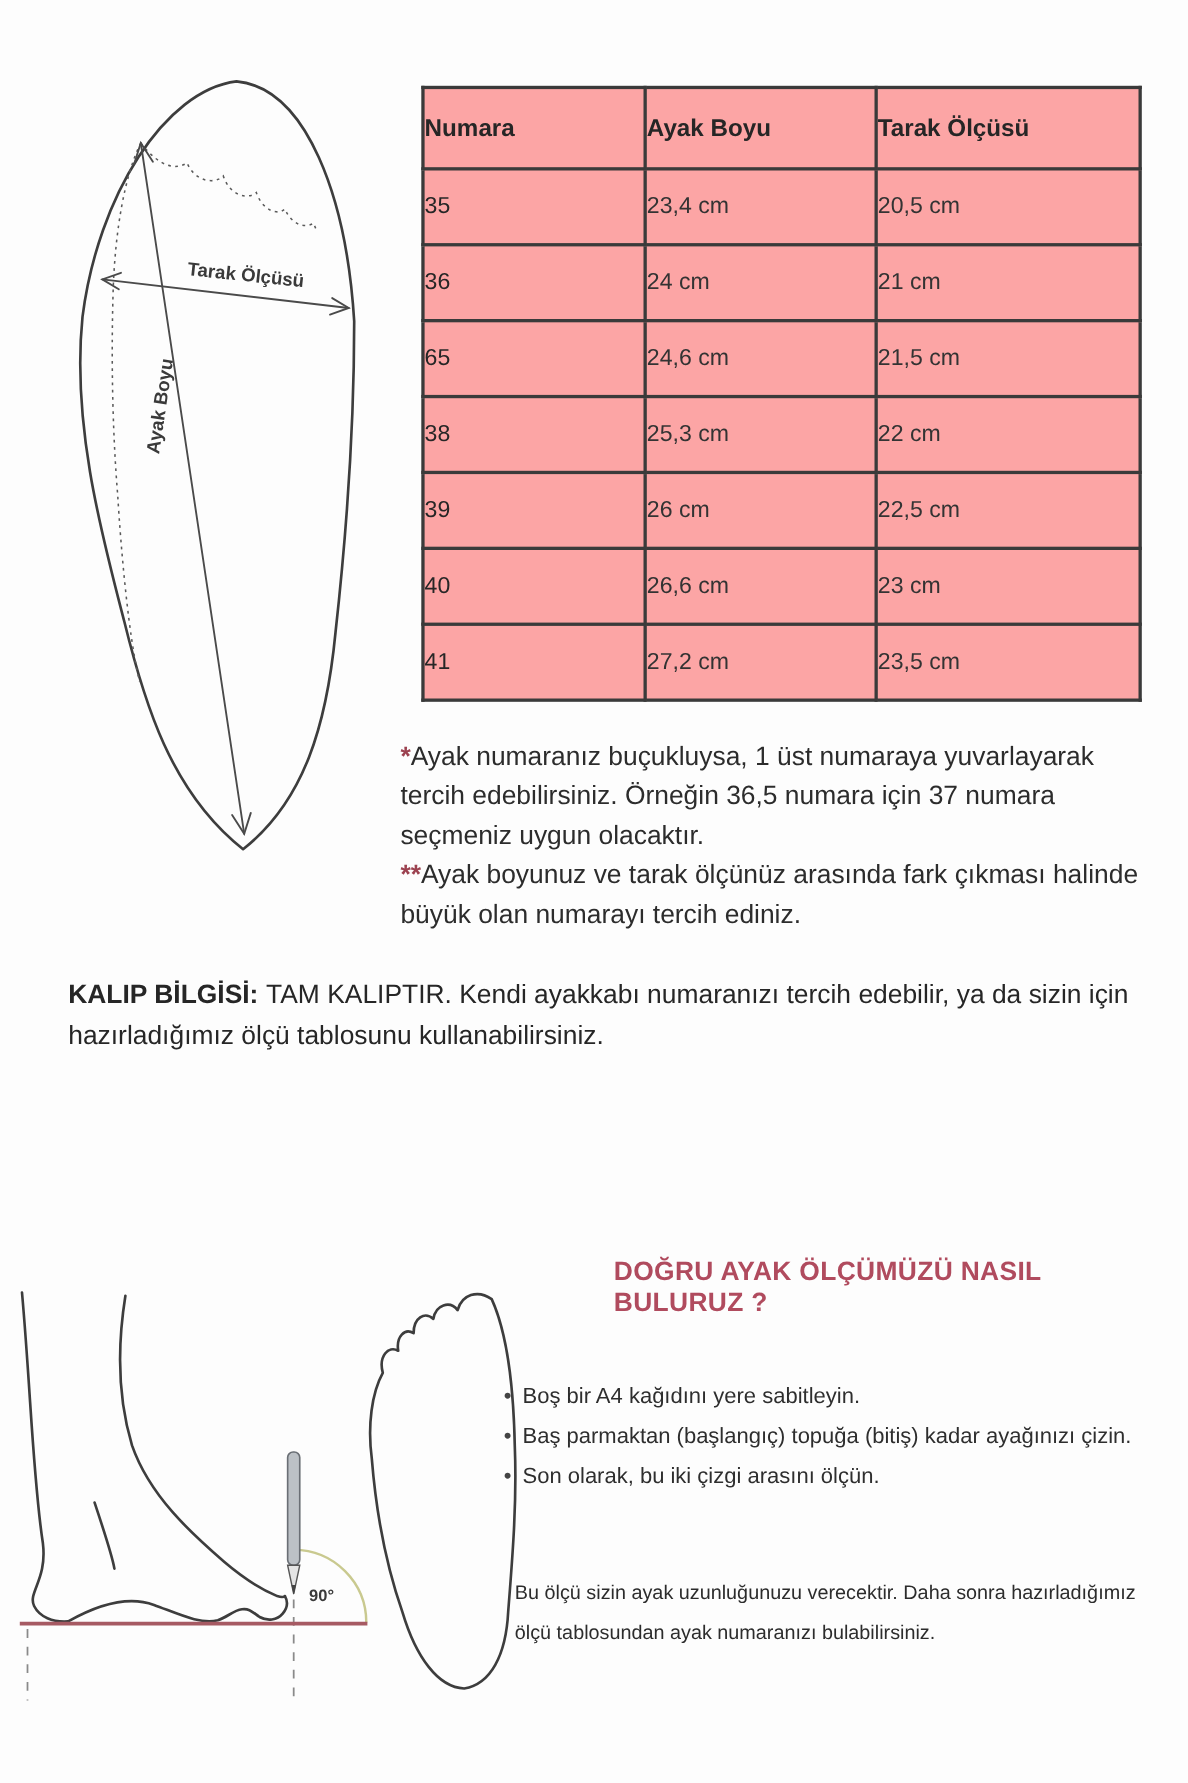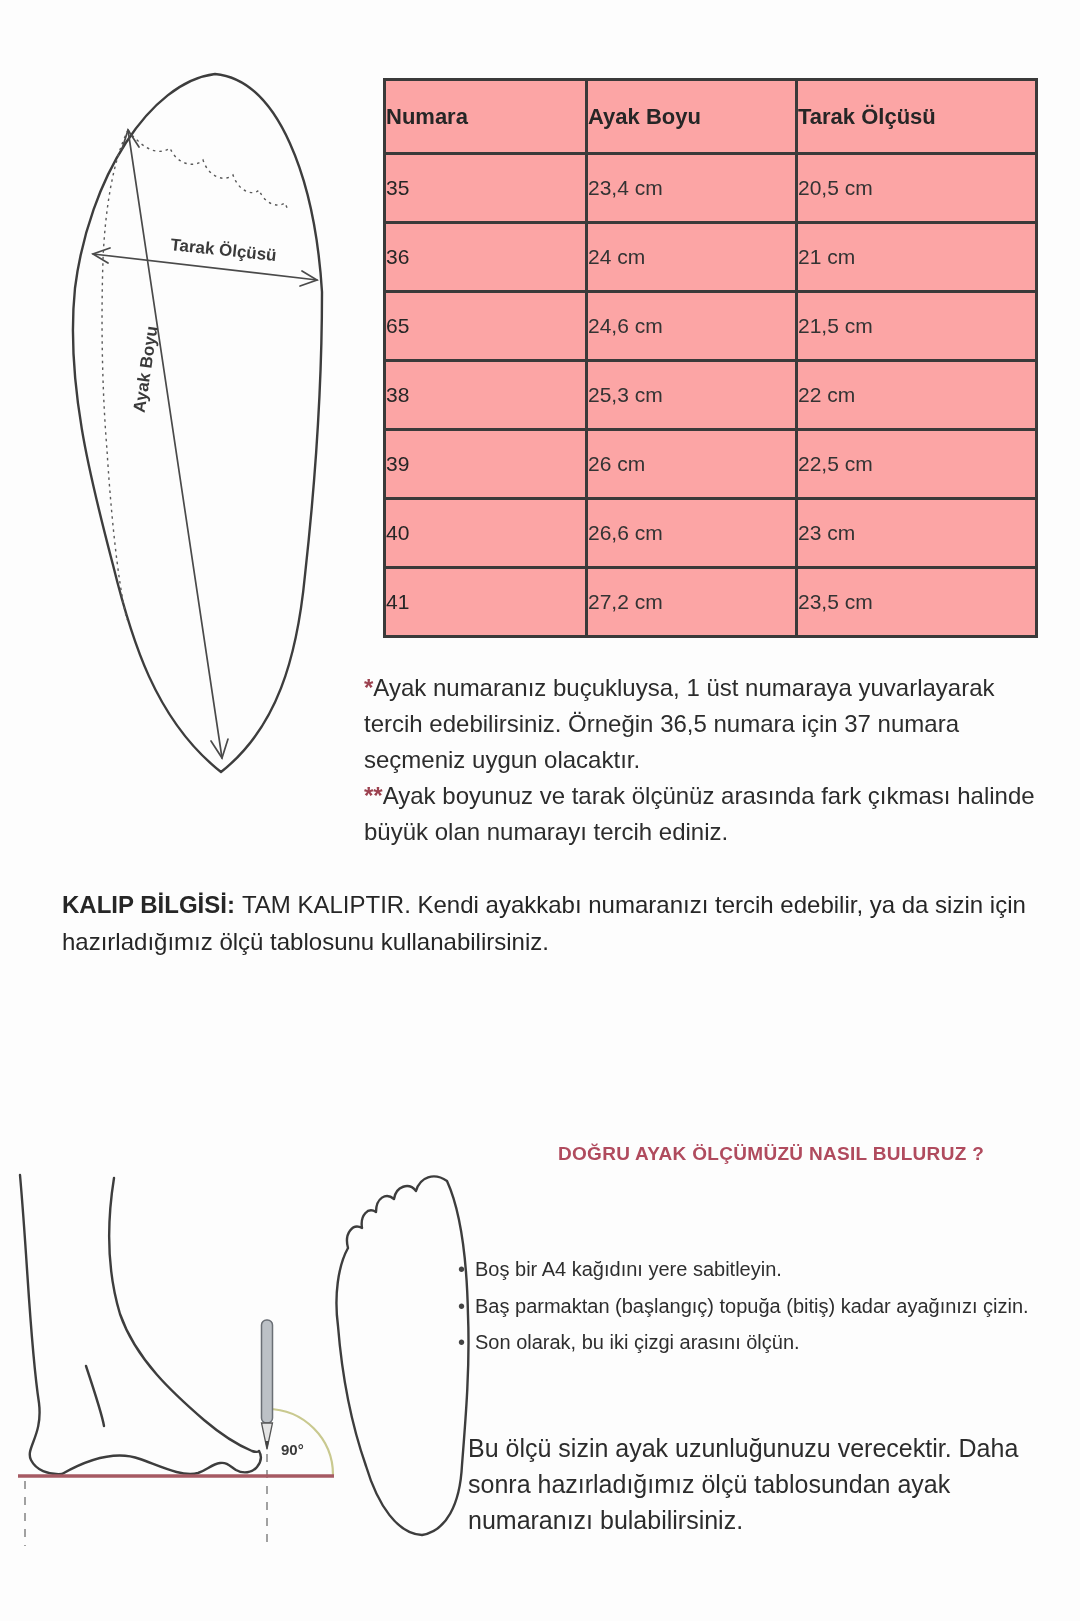--- a/index.html
+++ b/index.html
@@ -36,27 +36,27 @@
   
   .notes{position:absolute;left:364px;top:670px;width:676px;font-size:24px;line-height:36px;color:#2c2c2c;}
   .notes p{margin:0;}
   .star{color:#9c4250;font-weight:700;}
   
   .kalip{position:absolute;left:62px;top:886px;width:968px;font-size:24px;line-height:37px;color:#262626;}
   .kalip-label{font-weight:700;margin-right:7px;}
   
   .howto-heading{
     position:absolute;left:558px;top:1143px;width:470px;
-    font-size:19px;font-weight:700;letter-spacing:.3px;
+    font-size:24px;font-weight:700;letter-spacing:.3px;
   }
   .howto-list{position:absolute;left:458px;top:1251px;width:590px;margin:0;padding:0;list-style:none;
     font-size:20px;line-height:36.5px;color:#2e2e2e;}
   .howto-list li{position:relative;padding-left:17px;}
   .howto-list li::before{content:"\2022";position:absolute;left:0;top:0;color:#444;}
-  .howto-par{position:absolute;left:468px;top:1430px;width:586px;font-size:25px;line-height:36px;color:#2c2c2c;}
+  .howto-par{position:absolute;left:468px;top:1430px;width:586px;font-size:18px;line-height:36px;color:#2c2c2c;}
   .angle-text{font-family:"Liberation Sans",sans-serif;font-weight:700;font-size:15px;fill:#3a3a3a;}
 </style>
 </head>
 <body>
 
 <div class="canvas">
 
   <svg style="left:55px;top:60px;" width="320" height="720" viewBox="0 0 320 720">
     <path class="stroke" stroke-width="2.8" d="M160,14 C95,22 34,118 20,228 C10,326 38,428 58,505 C76,578 100,660 166,712
          C222,668 242,598 250,515 C260,425 267,330 267,232 C260,120 224,20 160,14 Z"></path>

